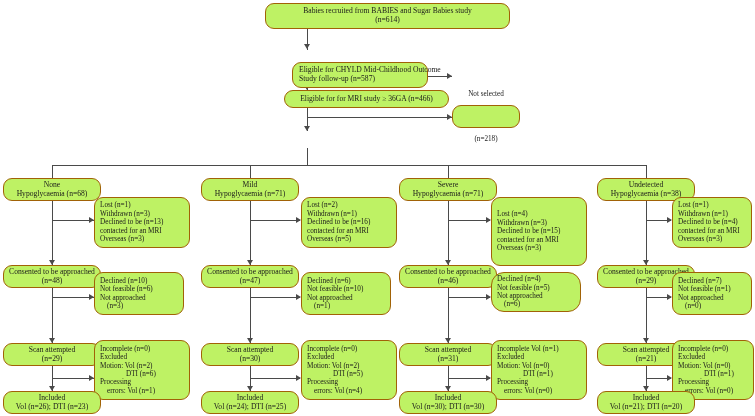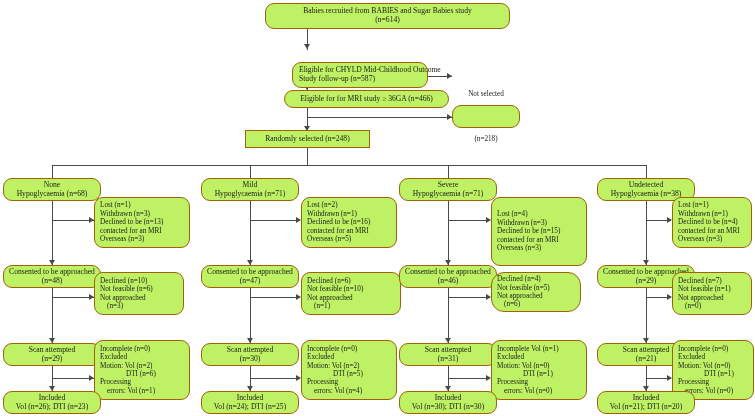--- a/index.html
+++ b/index.html
@@ -102,23 +102,20 @@
   <div class="arrow down" style="left:304px; top:126px;"></div>
 
   <div class="line h" style="left:307px; top:117px; width:145px;"></div>
   <div class="arrow" style="left:447px; top:114px;"></div>
 
   <div class="node rounded center pad5" style="left:452px; top:105px; width:68px; height:23px;gap:36px;">
     <span class="ln t7">Not selected</span>
     <span class="ln t7">(n=218)</span>
   </div>
 
-  <div class="node center pad5" style="left:245px; top:130px; width:125px; height:18px;">
-    <span class="ln t75">Randomly selected (n=248)</span>
-  </div>
 
   <div class="line v" style="left:307px; top:148px; height:17px;"></div>
   <div class="line h" style="left:52px; top:165px; width:594px;"></div>
   <div class="line v" style="left:52px; top:165px; height:13px;"></div>
   <div class="line v" style="left:250px; top:165px; height:13px;"></div>
   <div class="line v" style="left:448px; top:165px; height:13px;"></div>
   <div class="line v" style="left:646px; top:165px; height:13px;"></div>
 
   <div class="node rounded center pad5" style="left:3px; top:178px; width:98px; height:23px;">
     <span class="ln t75">None</span>
@@ -195,21 +192,21 @@
 
   <div class="node rounded center pad5" style="left:201px; top:265px; width:98px; height:23px;">
     <span class="ln t75">Consented to be approached</span>
     <span class="ln t75">(n=47)</span>
   </div>
   <div class="line v" style="left:250px; top:288px; height:55px;"></div>
   <div class="arrow down" style="left:247px; top:338px;"></div>
   <div class="line h" style="left:250px; top:297px; width:50px;"></div>
   <div class="arrow" style="left:296px; top:294px;"></div>
 
-  <div class="node rounded left pad4" style="left:301px; top:272px; width:100px; height:43px;">
+  <div class="node rounded left pad4" style="left:301px; top:272px; width:90px; height:43px;">
     <span class="ln t7">Declined (n=6)</span>
     <span class="ln t7">Not feasible (n=10)</span>
     <span class="ln t7">Not approached</span>
     <span class="ln t7 indent2">(n=1)</span>
   </div>
 
   <div class="node rounded center pad5" style="left:201px; top:343px; width:98px; height:23px;">
     <span class="ln t75">Scan attempted</span>
     <span class="ln t75">(n=30)</span>
   </div>

